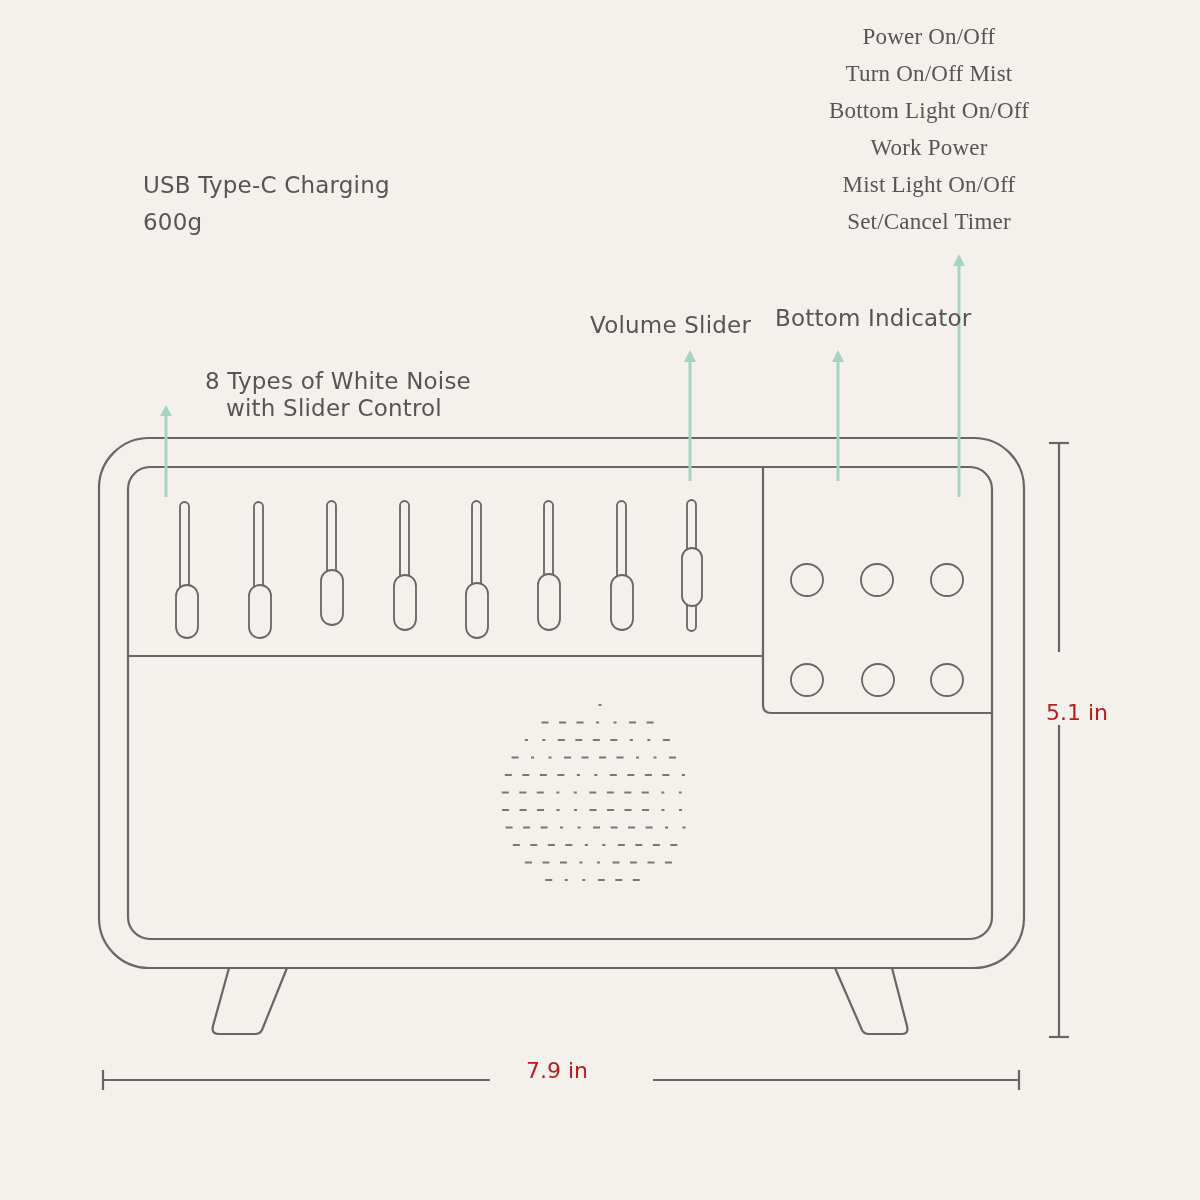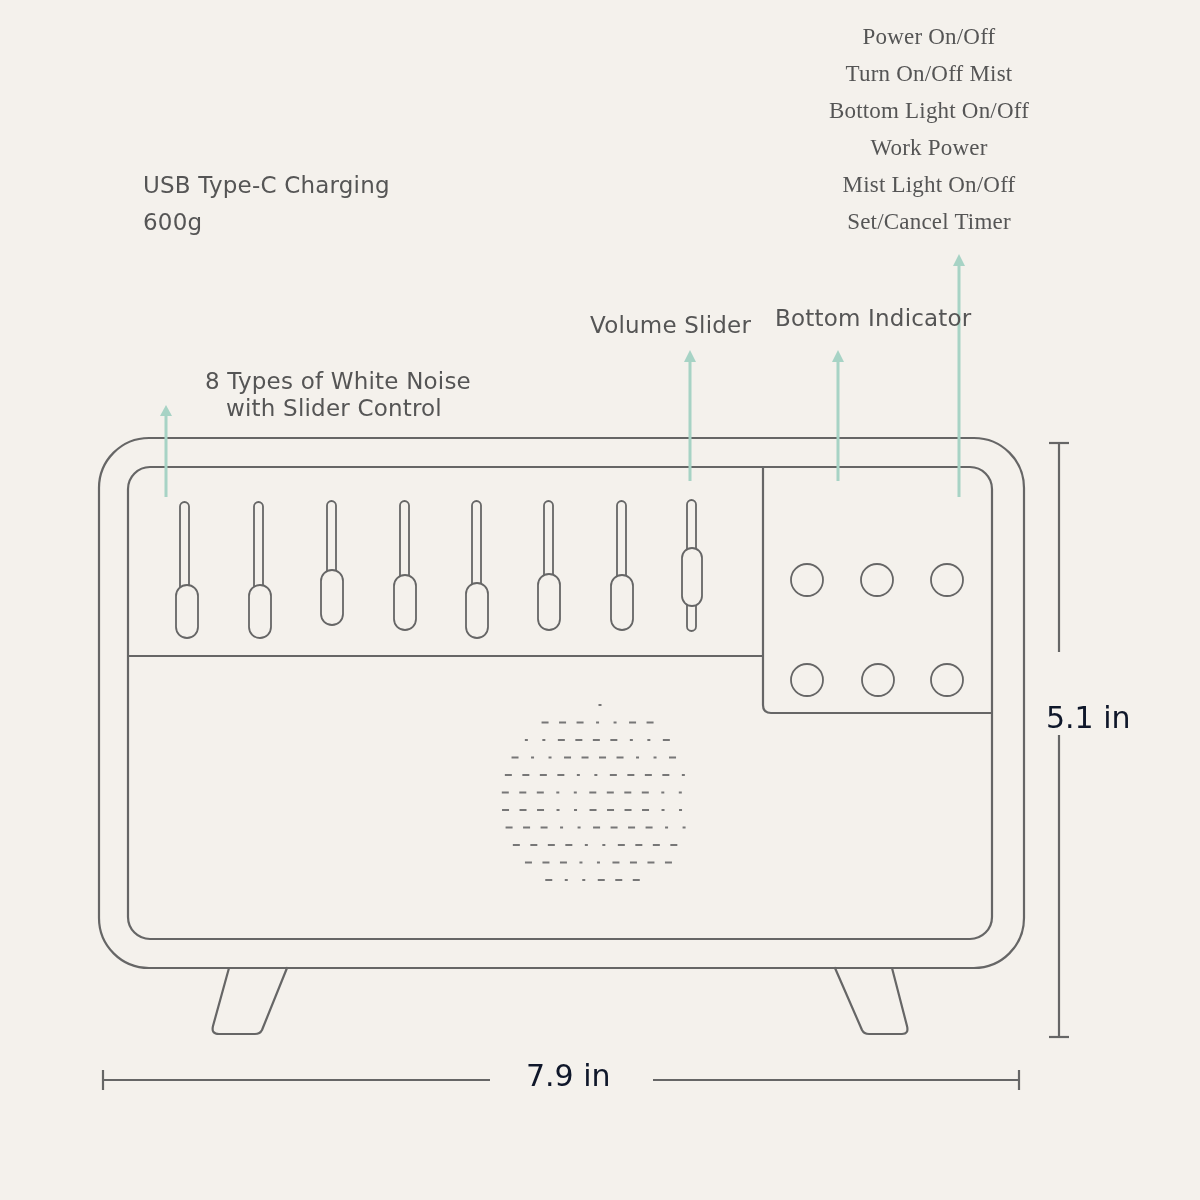--- a/index.html
+++ b/index.html
@@ -16,21 +16,21 @@
     letter-spacing: 0.2px;
     line-height: 37px;
     white-space: nowrap;
     color: #555555;
   }
   .callout-list { text-align: center; }
   .callout-list div { line-height: 37px; }
   .specs div { line-height: 37px; }
   .noise-label { line-height: 27px; }
   .noise-label .l2 { padding-left: 21px; }
-  .dim-label { position: absolute; font-size: 30px; color: #0f172a; background: #f4f1ec; white-space: nowrap; }
+  .dim-label { position: absolute; font-size: 22px; color: #b91c1c; background: #f4f1ec; white-space: nowrap; }
   svg.diagram { position: absolute; left: 0; top: 0; }
 </style>
 </head>
 <body>
 
 <svg class="diagram" width="1200" height="1200" viewBox="0 0 1200 1200" xmlns="http://www.w3.org/2000/svg">
   <g fill="none" stroke="#666666" stroke-width="2.2" stroke-linejoin="round" stroke-linecap="round">
 
     <rect x="99" y="438" width="925" height="530" rx="50" ry="50"></rect>
 

